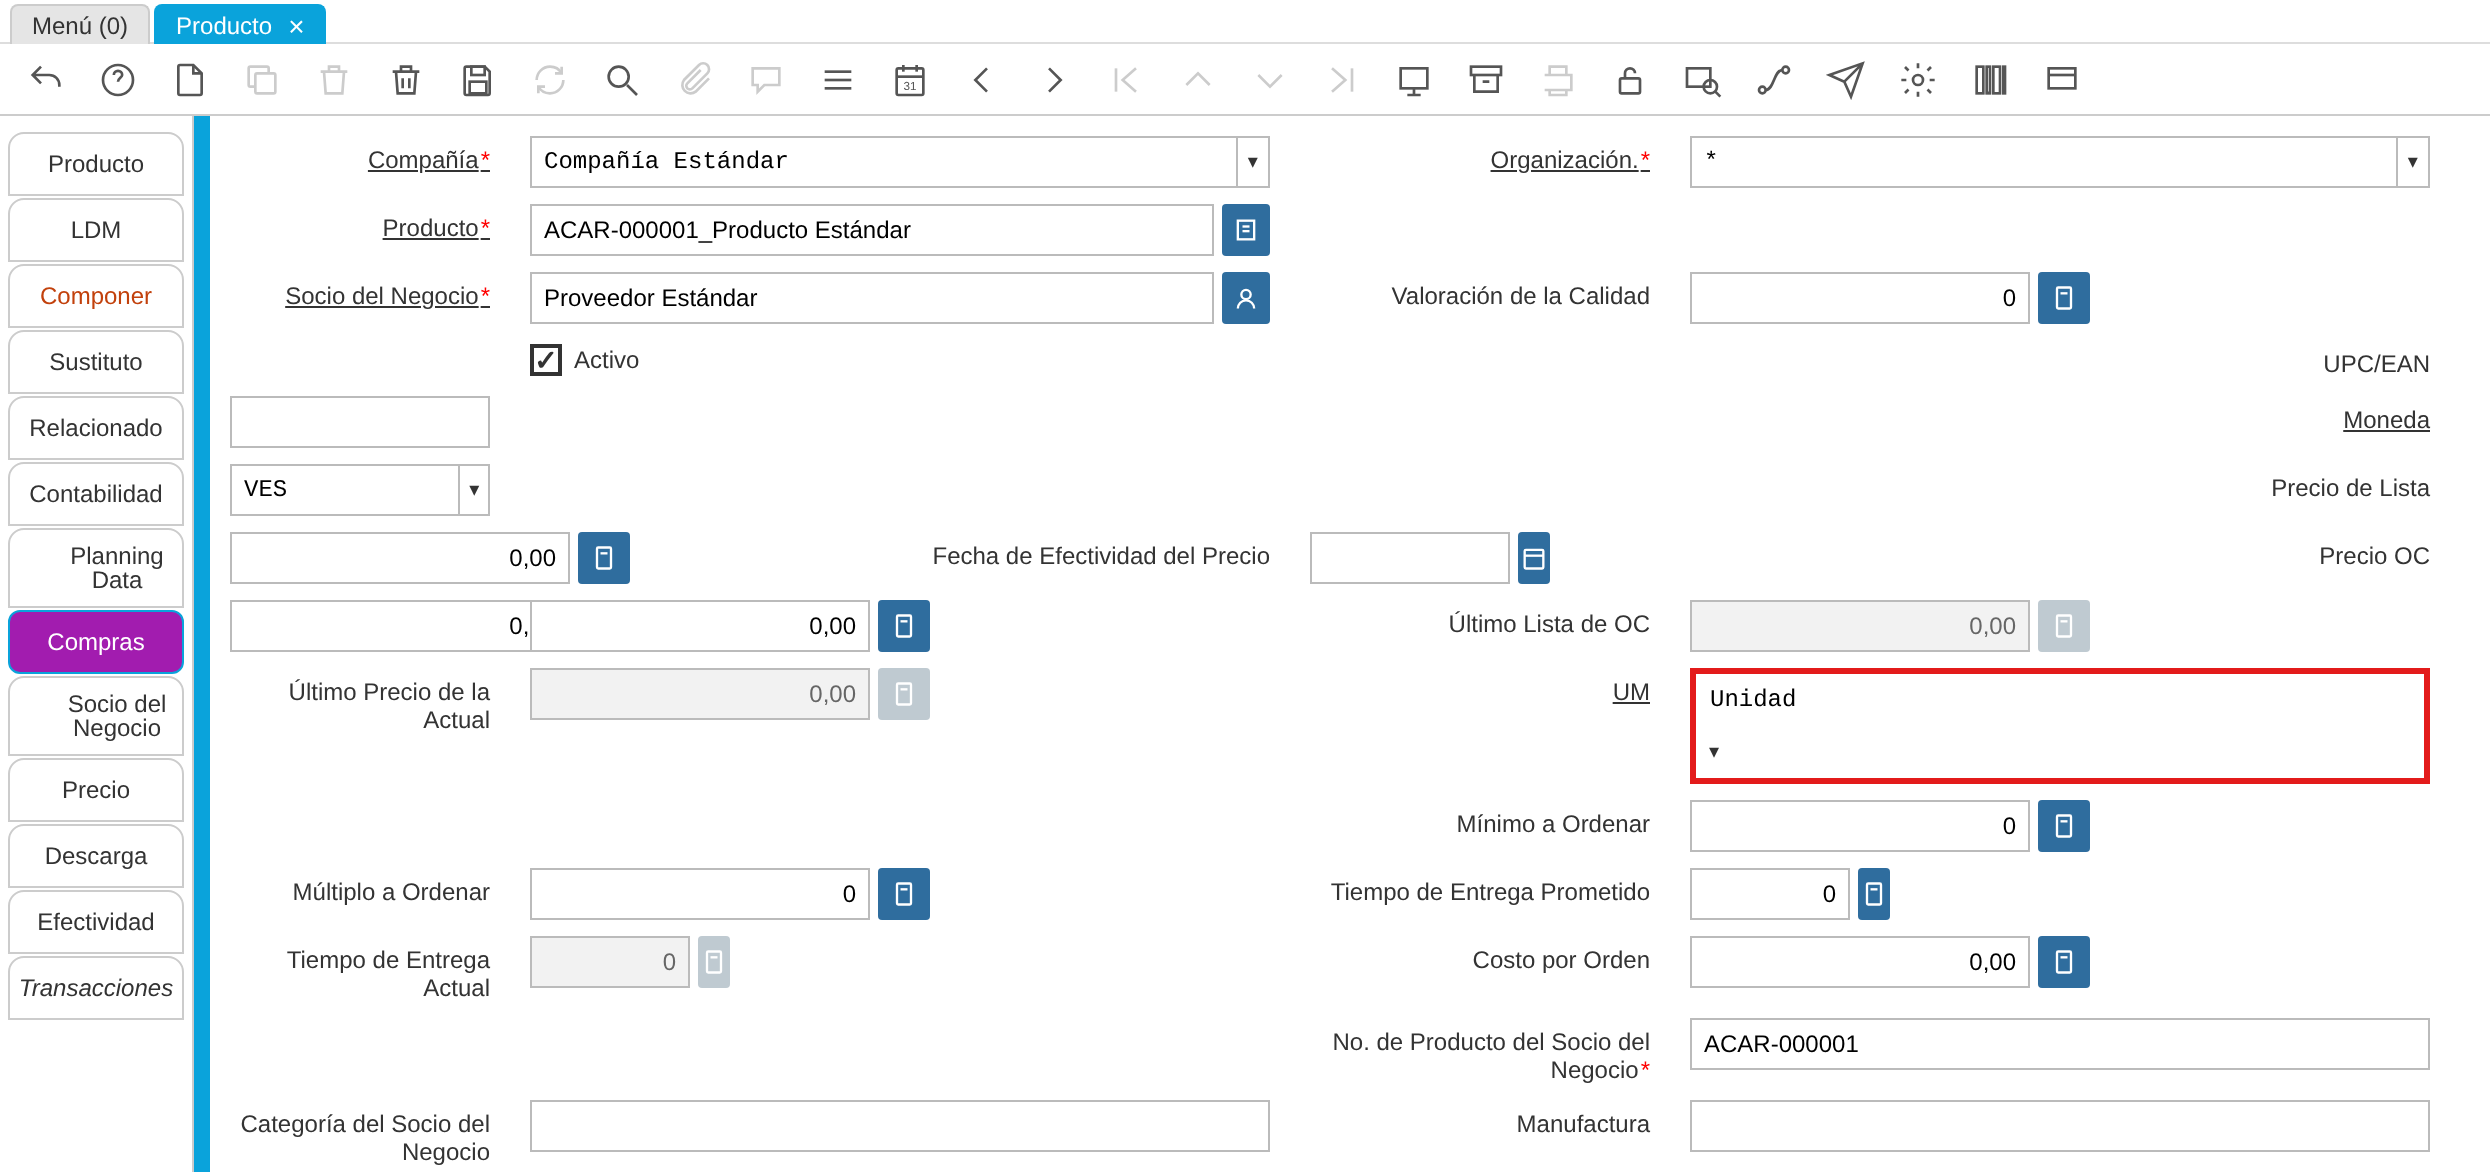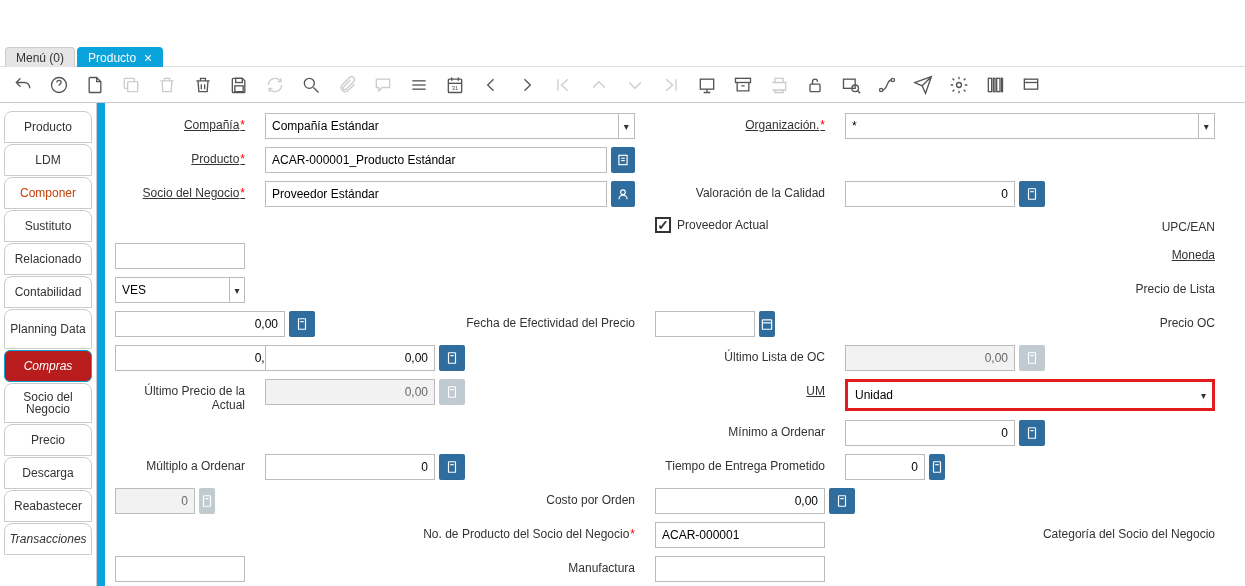--- a/index.html
+++ b/index.html
@@ -1,54 +1,54 @@
 <!DOCTYPE html>
 <html><head>
 <meta charset="utf-8">
 <style>
 * { box-sizing: border-box; margin: 0; padding: 0; }
 body { font-family: "Segoe UI", Helvetica, Arial, sans-serif; font-size: 12px; color: #333; background: #fff; width: 1245px; height: 586px; overflow: hidden; }
-.tabbar { display: flex; background: #fff; height: 22px; border-bottom: 1px solid #ddd; padding-left: 5px; margin-top: 45px; }
+.tabbar { display: flex; background: #fff; height: 22px; border-bottom: 1px solid #ddd; padding-left: 5px; }
 .tab { display: flex; align-items: center; padding: 0 10px; height: 20px; margin-top: 2px; background: #e5e5e5; border: 1px solid #ccc; border-bottom: none; border-radius: 4px 4px 0 0; margin-right: 2px; font-size: 12px; }
 .tab.active { background: #0aa3db; color: #fff; border-color: #0aa3db; }
 .tab-close { margin-left: 8px; cursor: pointer; font-size: 14px; line-height: 1; }
 .toolbar { display: flex; align-items: center; height: 36px; padding: 0 10px; border-bottom: 1px solid #ccc; gap: 10px; }
 .toolbar svg { width: 20px; height: 20px; fill: none; stroke: #555; stroke-width: 1.6; }
 .toolbar .tb-icon { display: flex; align-items: center; justify-content: center; width: 26px; height: 26px; cursor: pointer; }
 .toolbar .tb-icon.disabled svg { stroke: #ccc; }
 .layout { display: flex; height: calc(586px - 22px - 36px); }
 .sidenav { width: 100px; border-right: 1px solid #ccc; background: #fff; display: flex; flex-direction: column; position: relative; padding-top: 6px; }
 .sidenav-item { height: 32px; display: flex; align-items: center; justify-content: center; padding: 6px 4px; font-size: 12px; border: 1px solid #ccc; border-radius: 8px 8px 0 0; margin: 2px 4px -1px 4px; background: #fff; text-align: center; line-height: 1; cursor: pointer; }
-.sidenav-item.tall { height: 40px; }
+.sidenav-item.tall { height: 40px; padding-left: 25px; }
 .sidenav-item.disabled { color: #c2410c; }
-.sidenav-item.active { background: #b91c1c; color: #fff; border-color: #0aa3db; border-radius: 6px; font-style: italic; }
+.sidenav-item.active { background: #a21caf; color: #fff; border-color: #0aa3db; border-radius: 6px; }
 .sidenav-item em { font-style: italic; }
 .maincol { flex: 1; display: flex; }
 .bluebar { width: 8px; background: #0aa3db; }
 .formwrap { flex: 1; overflow: auto; padding: 10px 30px 10px 10px; }
 .formgrid { display: grid; grid-template-columns: 130px 370px 170px 370px; gap: 8px 20px; align-items: start; }
 .lbl { text-align: right; font-size: 12px; padding-top: 5px; display: flex; justify-content: flex-end; align-items: center; gap: 2px; }
 .lbl .ul { text-decoration: underline; }
 .req::after { content: "*"; color: #f00; margin-left: 1px; }
 .fld { display: flex; align-items: center; }
 .input, select { height: 26px; border: 1px solid #bbb; padding: 0 6px; font-size: 12px; width: 100%; outline: none; }
 .input.right { text-align: right; }
 .input.readonly { background: #f2f2f2; color: #666; }
 .combo { display: flex; width: 100%; }
-.combo .input { border-right: none; }
+.combo .input { border-right: none; font-family: Liberation Mono, monospace; }
 .combo .dd { width: 18px; height: 26px; border: 1px solid #bbb; background: #fff; display: flex; align-items: center; justify-content: center; cursor: pointer; font-size: 10px; }
 .btnblue { width: 26px; height: 26px; background: #2f6d9e; color: #fff; display: flex; align-items: center; justify-content: center; margin-left: 4px; cursor: pointer; border-radius: 2px; }
 .btnblue.muted { background: #bfcad1; }
 .btnblue svg { width: 14px; height: 14px; stroke: #fff; fill: none; stroke-width: 2; }
 .numfld { display: flex; }
 .numfld .input { width: 170px; }
 .checkwrap { display: flex; align-items: center; gap: 6px; padding: 2px 0; }
 .checkwrap .chk { width: 16px; height: 16px; border: 2px solid #333; display: flex; align-items: center; justify-content: center; }
 .checkwrap .chk.checked::after { content: "✓"; font-size: 14px; font-weight: bold; line-height: 1; }
-.highlighted { border: 3px solid #e31b1b !important; }
+.highlighted { border: 3px solid #e31b1b !important; flex-direction: column; }
 .datefld { display: flex; width: 120px; }
 .datefld .input { width: 100px; }
 </style>
 </head>
 <body>
 
 <div class="tabbar">
   <div class="tab">
       <span>Menú (0)</span>
     </div>
@@ -240,21 +240,21 @@
       <div class="sidenav-item">LDM</div>
       <div class="sidenav-item disabled">Componer</div>
       <div class="sidenav-item">Sustituto</div>
       <div class="sidenav-item">Relacionado</div>
       <div class="sidenav-item">Contabilidad</div>
       <div class="sidenav-item tall">Planning Data</div>
       <div class="sidenav-item active">Compras</div>
       <div class="sidenav-item tall">Socio del Negocio</div>
       <div class="sidenav-item">Precio</div>
       <div class="sidenav-item">Descarga</div>
-      <div class="sidenav-item">Reabastecer</div>
+      <div class="sidenav-item">Efectividad</div>
       <div class="sidenav-item">
         <em>Transacciones</em>
       </div>
     </div>
   <div class="maincol">
     <div class="bluebar"></div>
     <div class="formwrap">
       <div class="formgrid">
 
         <div class="lbl">
@@ -313,27 +313,27 @@
               <div class="btnblue">
                 <svg viewBox="0 0 24 24">
                   <rect x="6" y="3" width="12" height="18" rx="1"></rect>
                   <line x1="9" y1="8" x2="15" y2="8"></line>
                 </svg>
               </div>
             </div>
           </div>
 
         <div></div>
-        <div></div>
         <div class="fld">
             <div class="checkwrap">
               <div class="chk checked"></div>
-              <span>Proveedor Actual</span>
-            </div>
-          </div>
+              <span>Activo</span>
+            </div>
+          </div>
+        <div></div>
 
         <div class="lbl">
             <span>UPC/EAN</span>
           </div>
         <div class="fld">
             <input class="input" value="" style="">
           </div>
         <div></div>
           <div></div>
 
@@ -481,20 +481,23 @@
             <div class="numfld" style="width:100px">
               <input class="input right" style="width: 80px;" value="0">
               <div class="btnblue">
                 <svg viewBox="0 0 24 24">
                   <rect x="6" y="3" width="12" height="18" rx="1"></rect>
                   <line x1="9" y1="8" x2="15" y2="8"></line>
                 </svg>
               </div>
             </div>
           </div>
+        <div class="lbl">
+            <span>Tiempo de Entrega Actual</span>
+          </div>
         <div class="fld">
             <div class="numfld" style="width:100px">
               <input class="input right readonly" style="width: 80px;" value="0">
               <div class="btnblue muted">
                 <svg viewBox="0 0 24 24">
                   <rect x="6" y="3" width="12" height="18" rx="1"></rect>
                   <line x1="9" y1="8" x2="15" y2="8"></line>
                 </svg>
               </div>
             </div>

